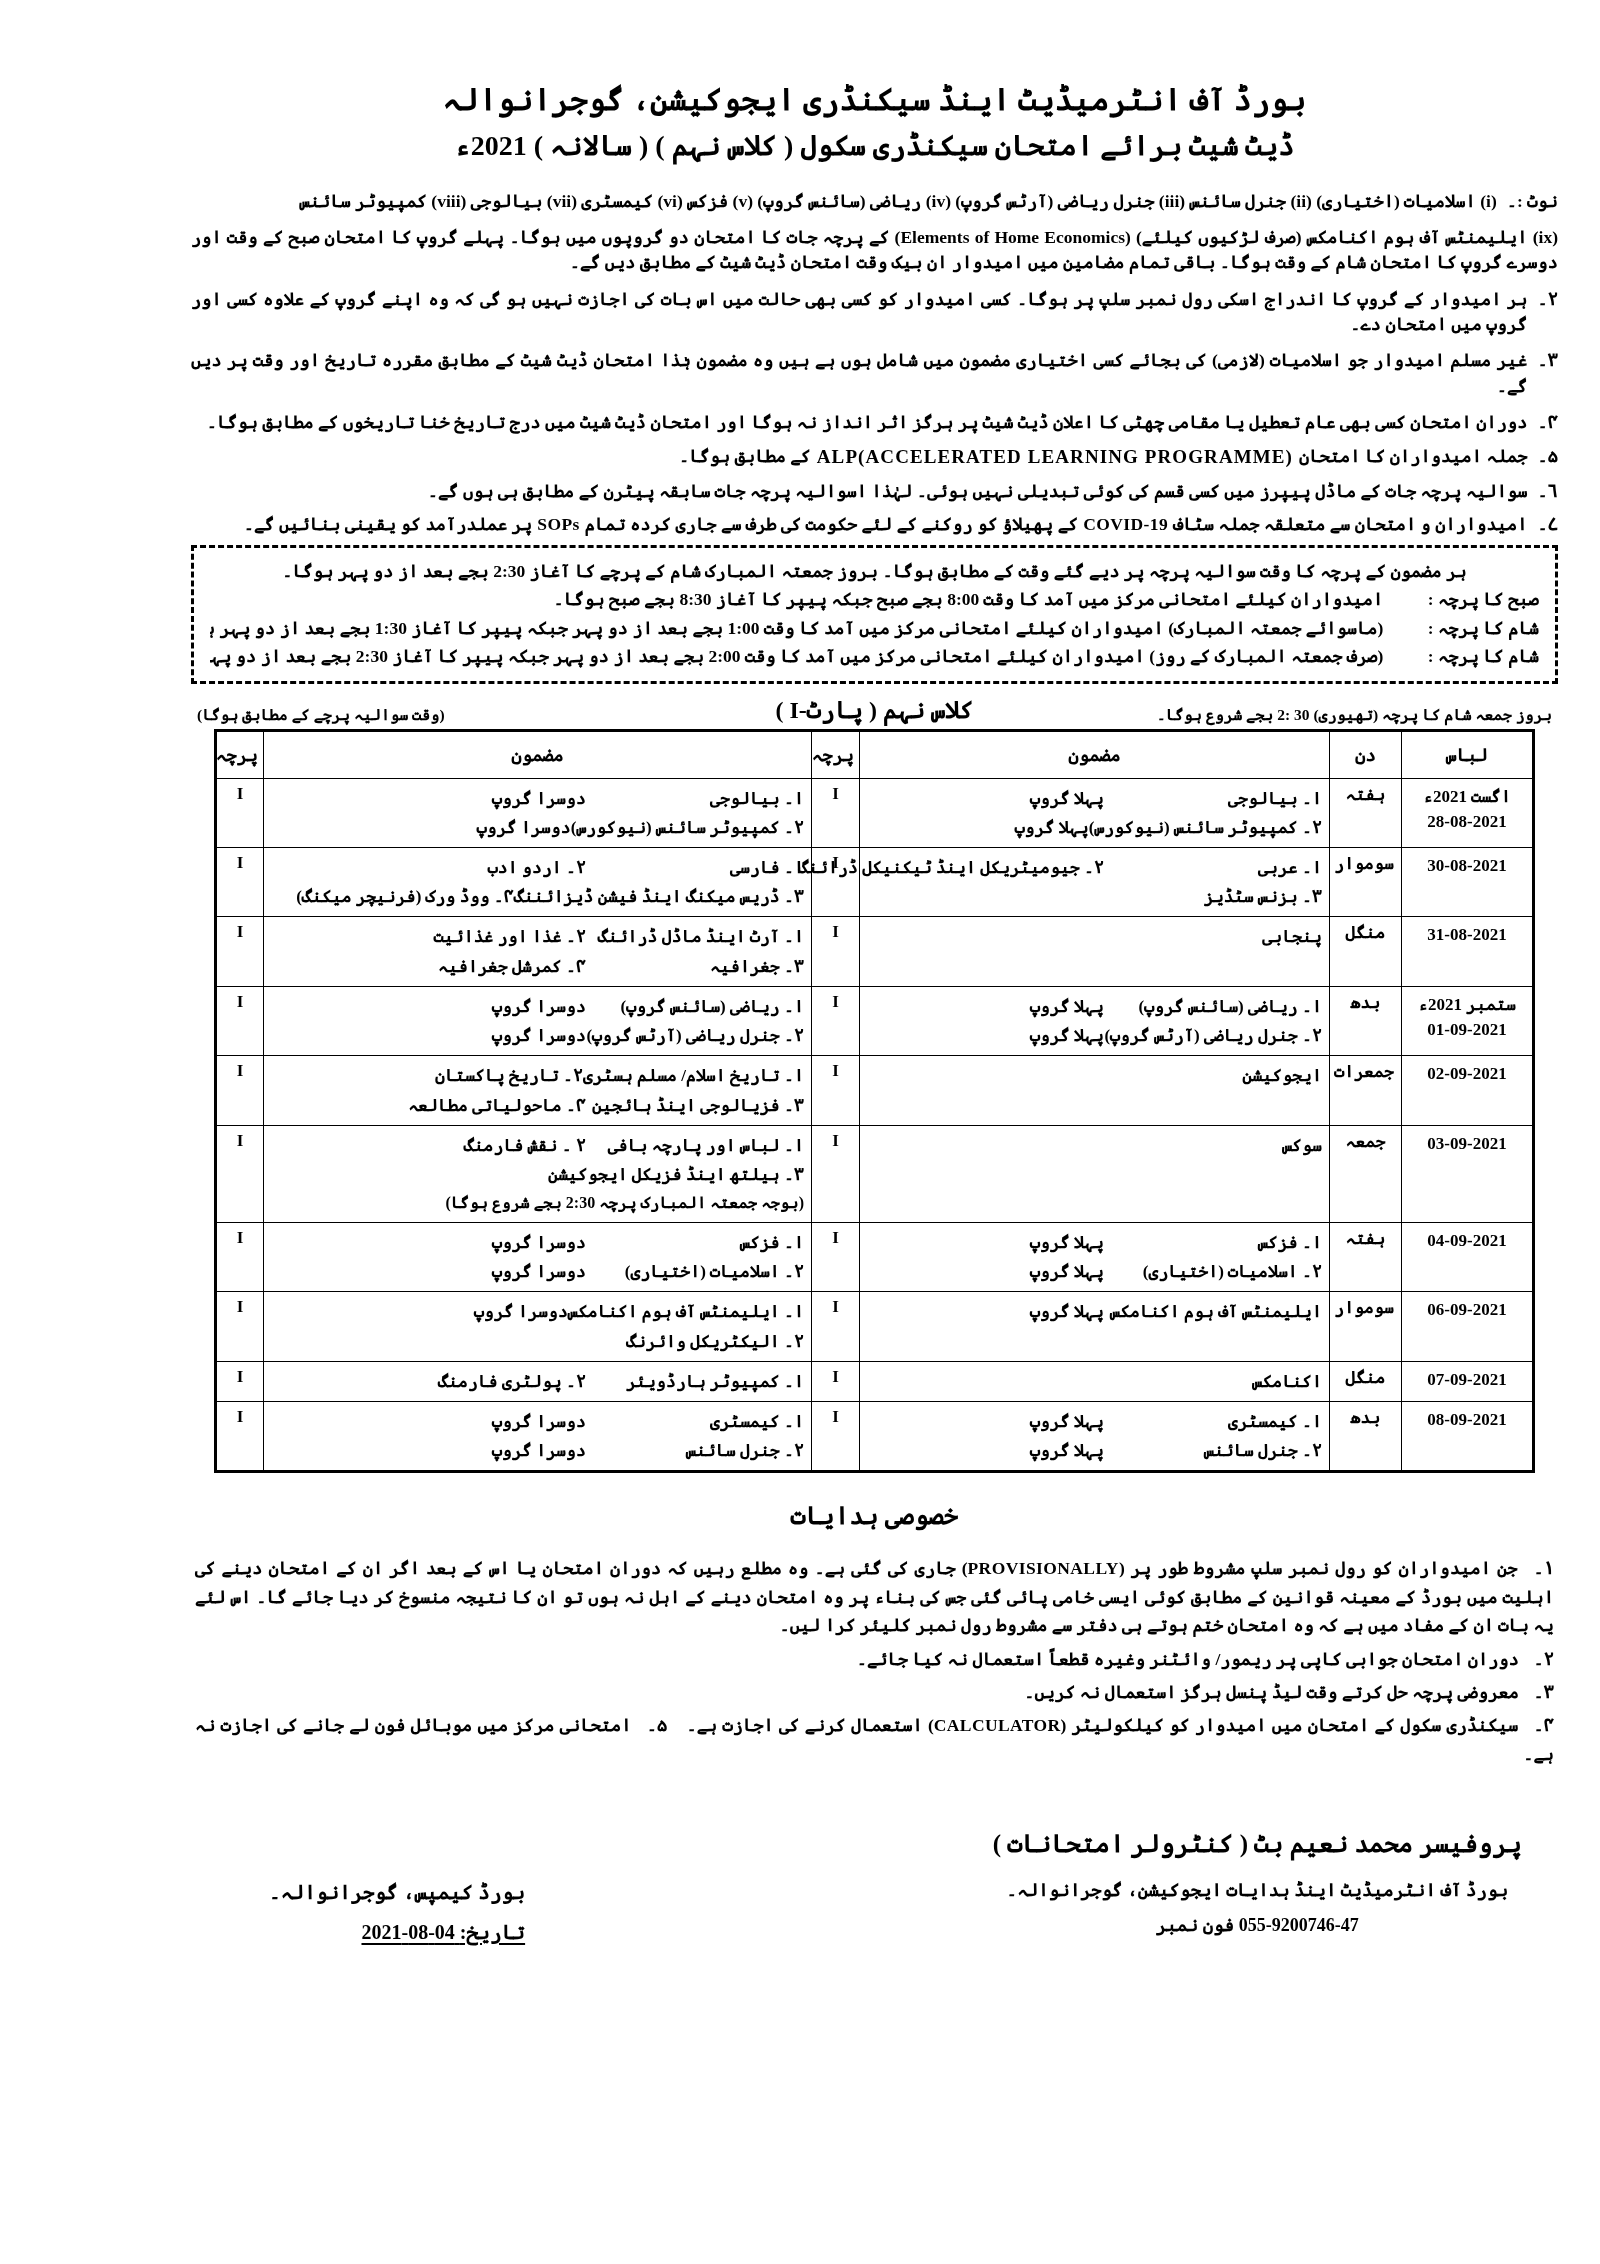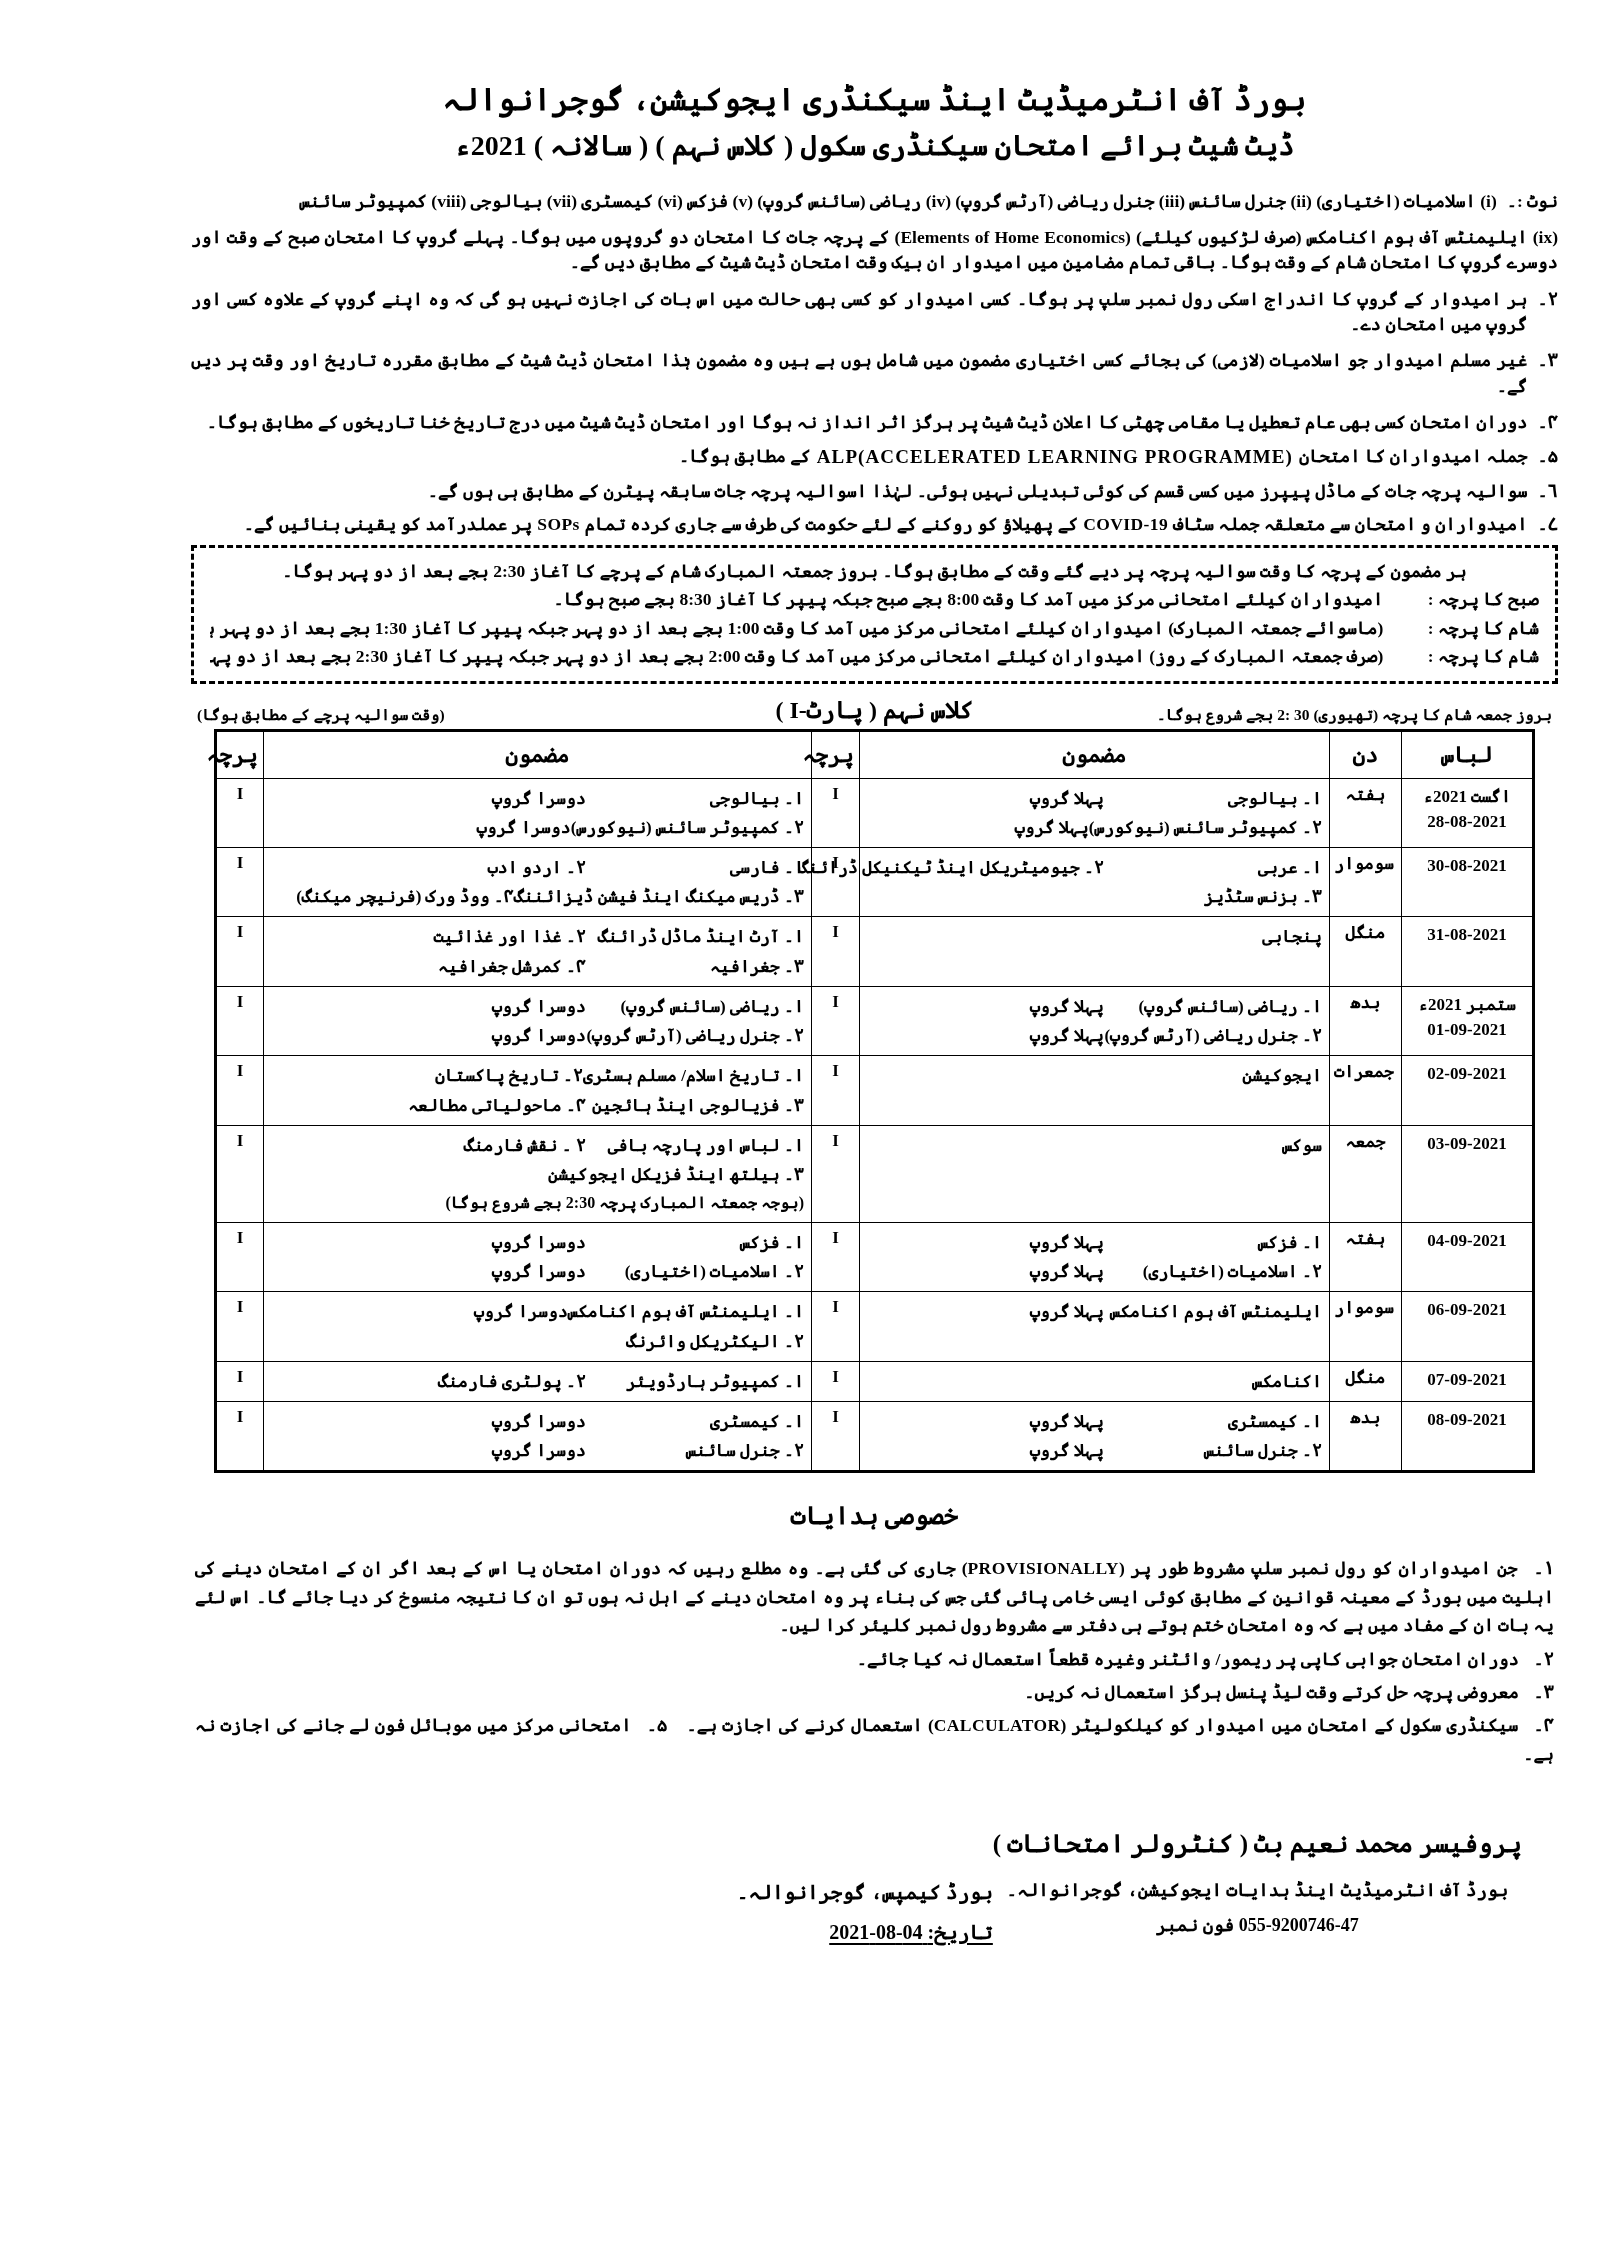--- a/index.html
+++ b/index.html
@@ -146,21 +146,21 @@
   table.datesheet td {
     border: 1.6px solid #000;
     padding: 5px 7px;
     vertical-align: top;
     font-size: 17px;
     font-weight: bold;
   }
   table.datesheet thead th {
     text-align: center;
     vertical-align: middle;
-    font-size: 22px;
+    font-size: 18px;
     height: 40px;
     padding: 3px 5px;
   }
   col.c-date   { width: 132px; }
   col.c-day    { width: 72px; }
   col.c-subj1  { width: 470px; }
   col.c-pap1   { width: 48px; }
   col.c-subj2  { width: 548px; }
   col.c-pap2   { width: 48px; }
 
@@ -215,21 +215,21 @@
   }
   .special-para {
     text-align: justify;
     text-align-last: right;
     margin-bottom: 5px;
   }
 
   
   .footer {
     display: flex;
-    justify-content: flex-start;
+    justify-content: space-between;
     align-items: flex-start;
     margin: 52px 78px 0 120px;
   }
   .footer-right {
     text-align: right;
     font-size: 20px;
     font-weight: bold;
     line-height: 2.0;
     padding-top: 52px;
   }

